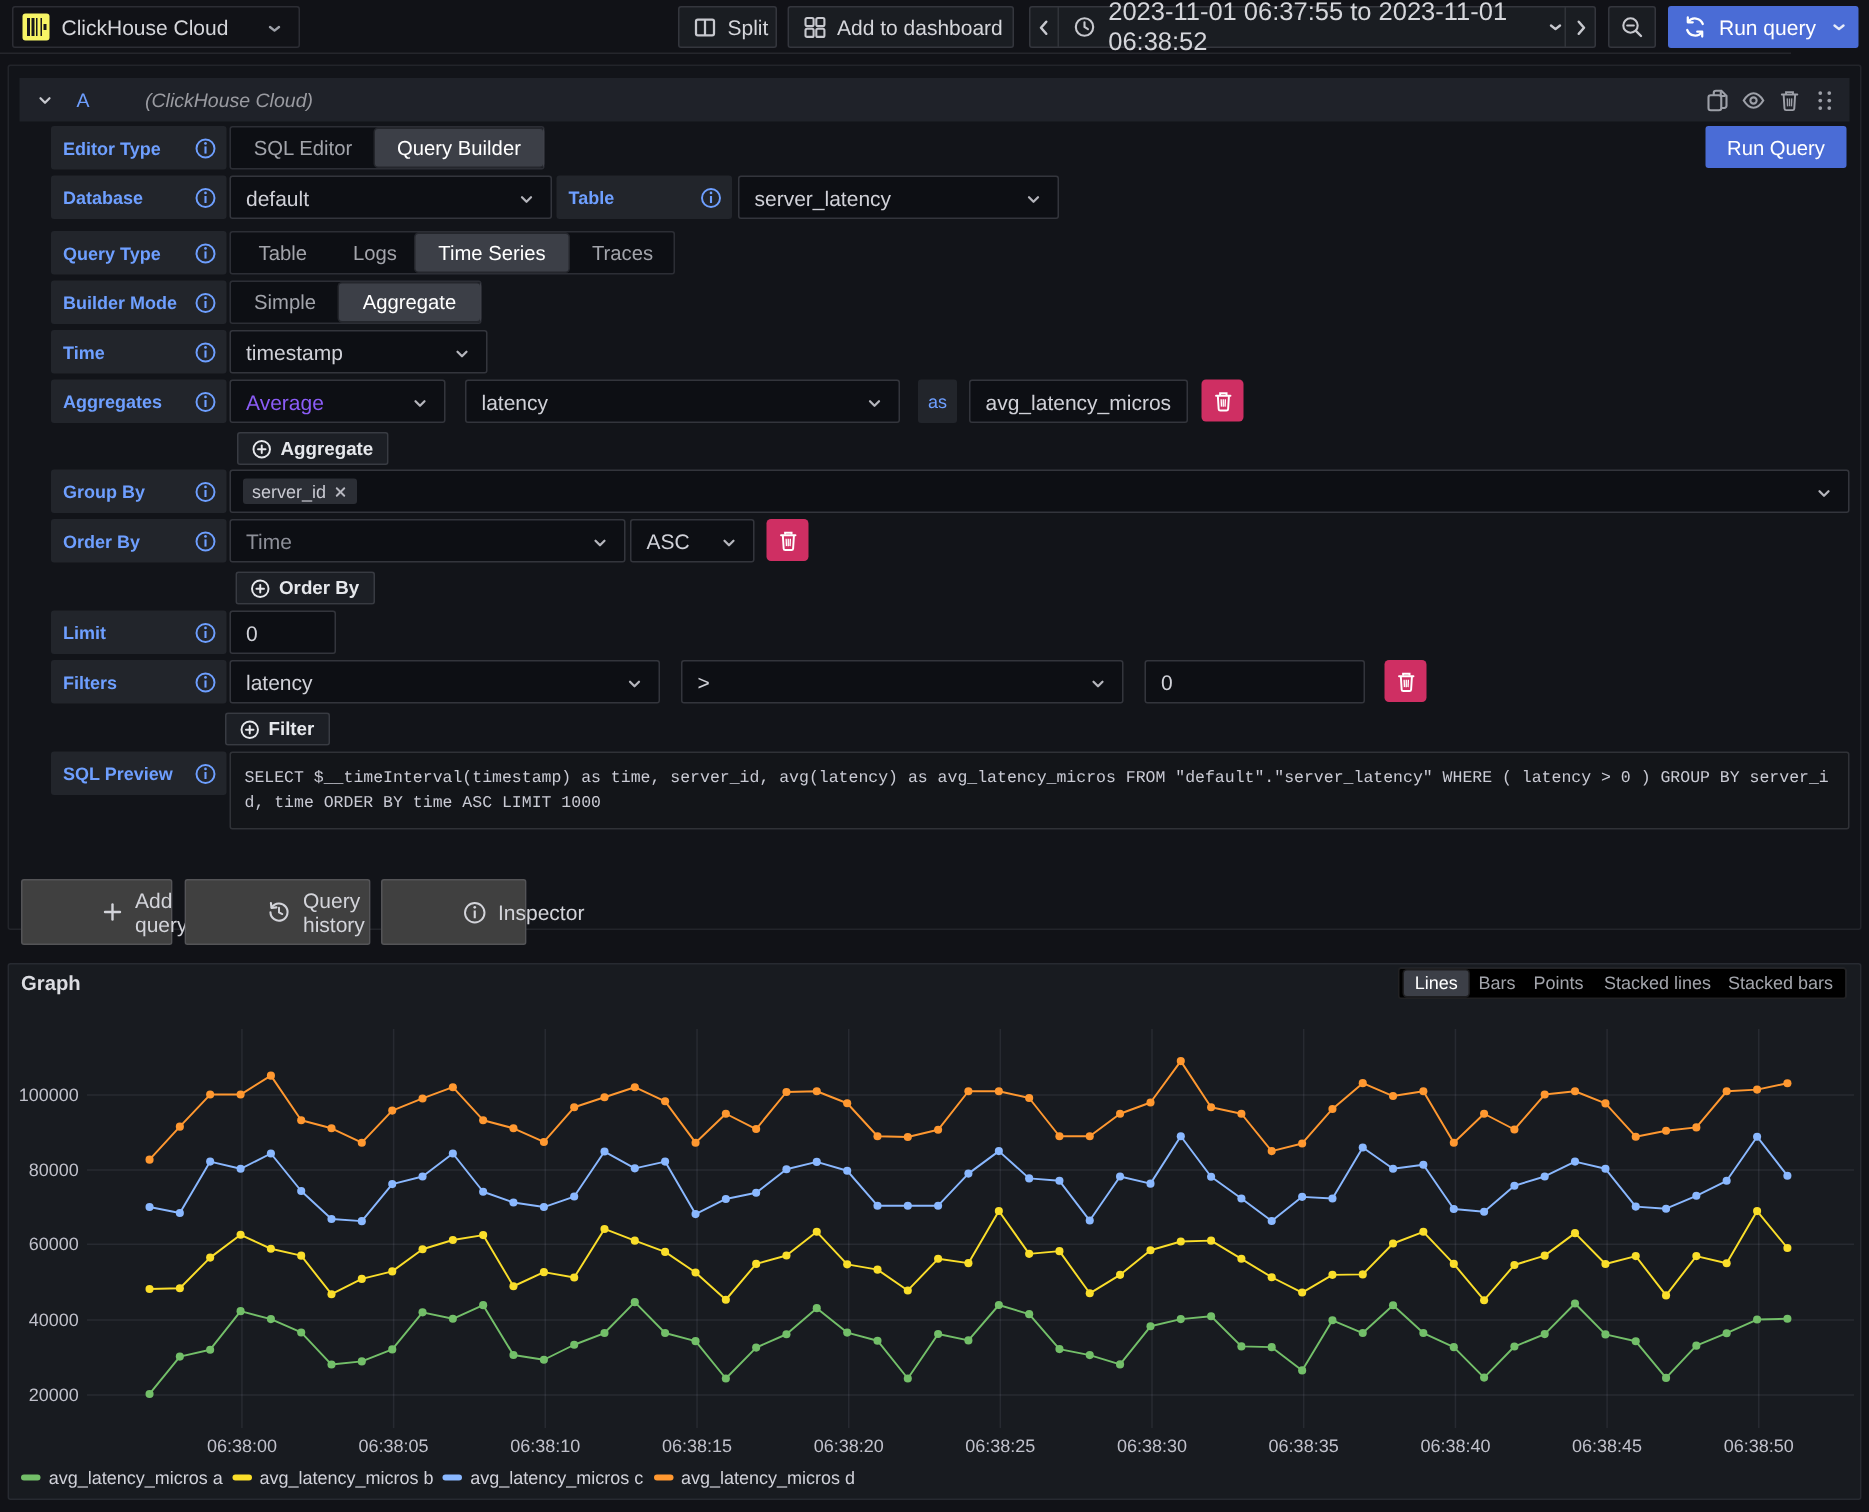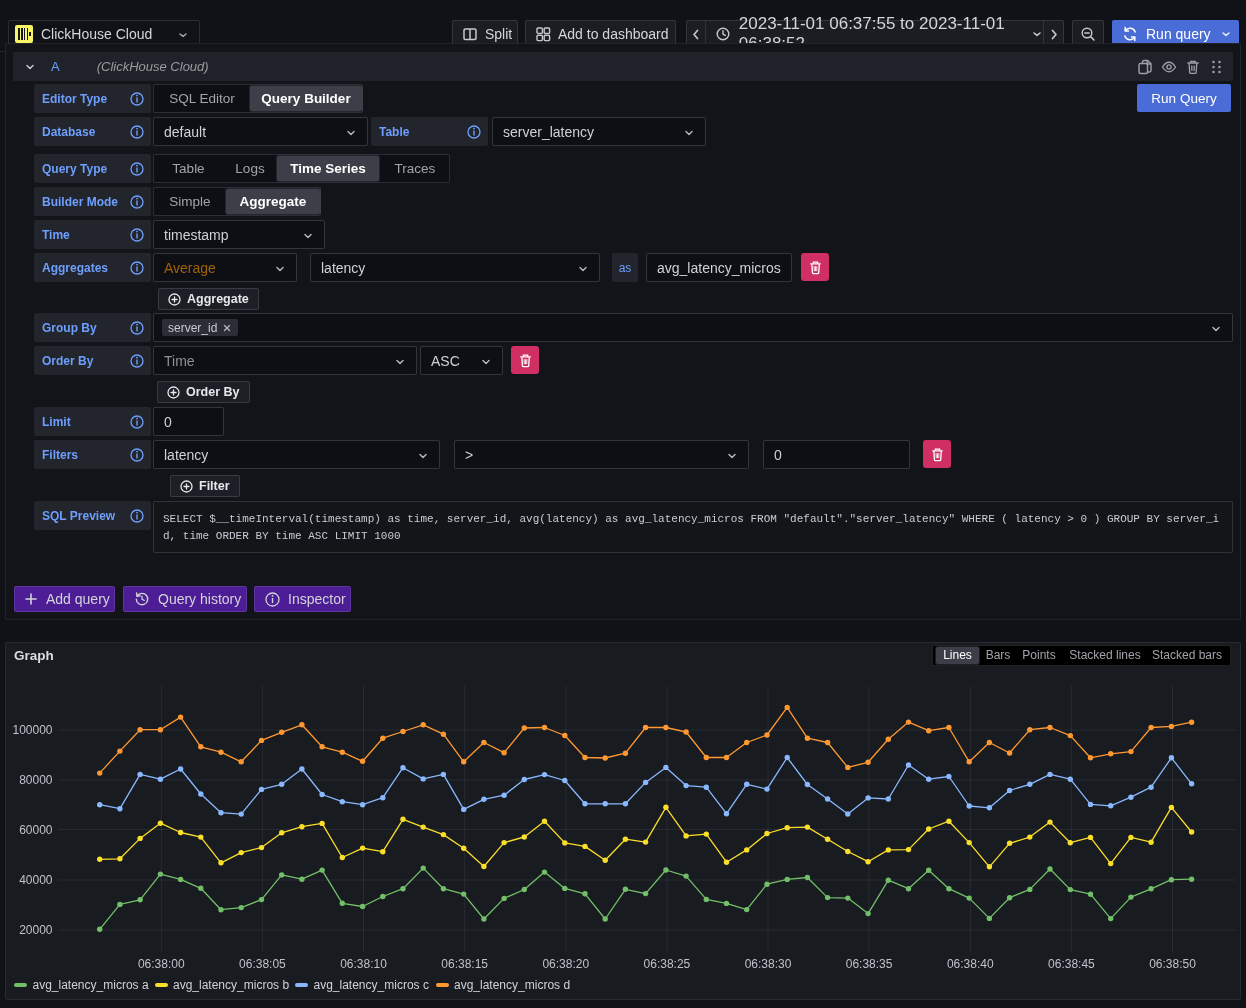--- a/index.html
+++ b/index.html
@@ -1,37 +1,37 @@
 <!DOCTYPE html>
 <html><head><meta charset="utf-8"><title>Explore</title>
 <style>
 *{margin:0;padding:0;box-sizing:border-box;}
 html,body{width:1246px;height:1008px;background:#111217;font-family:"Liberation Sans",sans-serif;color:#ccccdc;overflow:hidden;position:relative;}
-.nav{position:absolute;left:0;top:16px;width:1194px;height:36px;border-bottom:1px solid rgba(204,204,220,0.11);}
+.nav{position:absolute;left:0;top:0;width:1194px;height:36px;border-bottom:1px solid rgba(204,204,220,0.11);}
 .navbtn{position:absolute;top:4px;height:28px;background:#1a1d22;border:1px solid rgba(204,204,220,0.15);border-radius:2px;display:flex;align-items:center;color:#d5d6db;font-size:14px;font-weight:500;}
 .dsbox{position:absolute;left:8px;top:4px;width:192px;height:28px;border:1px solid rgba(204,204,220,0.15);border-radius:2px;display:flex;align-items:center;color:#d5d6db;font-size:14px;}
 .chlogo{width:18px;height:18px;background:#f7f566;border-radius:2px;margin-left:6px;position:relative;}
 .chlogo i{position:absolute;top:3px;bottom:3px;width:1.7px;background:#17181c;}
 .qc{position:absolute;left:5px;top:43px;width:1236px;height:577px;background:#121419;border:1px solid rgba(204,204,220,0.09);border-radius:2px;}
 .qhead{position:absolute;left:7px;top:8px;width:1220px;height:29px;background:#1f2229;display:flex;align-items:center;}
 .lbl{position:absolute;left:28px;width:117px;height:29px;background:#22252b;border-radius:2px;color:#6e9fff;font-size:12px;font-weight:600;display:flex;align-items:center;padding-left:8px;}
 .lbl .info{position:absolute;right:7px;top:7.5px;}
 .sel{position:absolute;height:29px;background:#0d0f14;border:1px solid rgba(204,204,220,0.20);border-radius:2px;color:#d0d1d8;font-size:14px;display:flex;align-items:center;padding-left:10px;}
 .sel .caret{position:absolute;right:9px;top:7.5px;}
 .radio{position:absolute;height:29px;background:#0d0f14;border:1px solid rgba(204,204,220,0.17);border-radius:2px;}
 .radio span{position:absolute;top:1px;height:25px;line-height:25px;text-align:center;font-size:13.5px;color:#a2a4ab;}
-.radio span.on{background:#3c3f47;border-radius:2px;color:#fff;font-weight:700;box-shadow:0 0 0 1px rgba(204,204,220,0.12);}
+.radio span.on{background:#3c3f47;border-radius:2px;color:#fff;font-weight:400;box-shadow:0 0 0 1px rgba(204,204,220,0.12);}
 .addbtn{position:absolute;height:22px;background:#1c1f25;border:1px solid rgba(204,204,220,0.16);border-radius:2px;display:flex;align-items:center;color:#e6e8ec;font-size:12.5px;font-weight:700;padding:0 9px;}
 .addbtn svg{margin-right:6px;}
 .del{position:absolute;width:28px;height:28px;background:#cf2f63;border-radius:3px;display:flex;align-items:center;justify-content:center;}
 .asbox{position:absolute;width:26px;height:29px;background:#22252b;border-radius:2px;color:#6e9fff;font-size:12px;font-weight:500;display:flex;align-items:center;justify-content:center;}
 .input{position:absolute;height:29px;background:#0d0f14;border:1px solid rgba(204,204,220,0.20);border-radius:2px;color:#d0d1d8;font-size:14px;display:flex;align-items:center;padding-left:10px;}
 .chip{height:17px;background:#2b2e35;border-radius:2px;color:#c9cad2;font-size:12px;display:flex;align-items:center;padding:0 6px;margin-left:-2px;}
 .sqlbox{position:absolute;background:#131519;border:1px solid rgba(204,204,220,0.16);border-radius:2px;font-family:"Liberation Mono",monospace;font-size:11px;color:#c9cad4;padding:9px 4px 0 9px;line-height:17px;white-space:pre;}
-.botbtn{position:absolute;top:542px;height:26px;background:#4c1d95;border:1px solid rgba(204,204,220,0.15);border-radius:2px;display:flex;align-items:center;color:#d3d4da;font-size:14px;font-weight:500;}
+.botbtn{position:absolute;top:542px;height:44px;background:#404040;border:1px solid rgba(204,204,220,0.15);border-radius:2px;display:flex;align-items:center;color:#d3d4da;font-size:14px;font-weight:500;padding-left:44px;}
 .panel{position:absolute;left:5px;top:642px;width:1236px;height:358px;background:#181b20;border:1px solid rgba(204,204,220,0.09);border-radius:2px;}
 .ptitle{position:absolute;left:8px;top:5px;font-size:13.5px;font-weight:700;color:#dbdce1;}
 .minir{position:absolute;left:926px;top:2px;height:21px;background:#000000;border:1px solid rgba(204,204,220,0.16);border-radius:2px;}
 .minir span{position:absolute;top:1px;height:17px;line-height:17px;text-align:center;font-size:12px;color:#a2a4ab;}
 .minir span.on{background:#3c3f47;border-radius:2px;color:#fff;box-shadow:0 0 0 1px rgba(204,204,220,0.14);}
 .chartsvg{position:absolute;left:0;top:0;}
 .leg{position:absolute;font-size:12px;color:#d0d1d9;}
 .legsw{position:absolute;width:13px;height:4px;border-radius:2px;}
 svg.ic{display:block;}
 </style></head><body>
@@ -228,21 +228,21 @@
           <polyline points="4,5.5 7,8.5 10,5.5" fill="none" stroke="#b4b5bc" stroke-width="1.5" stroke-linecap="round" stroke-linejoin="round"></polyline>
         </svg>
       </span></div>
     <div class="lbl" style="left:28px;top:209px;width:117px;">Aggregates<span class="info">
         <svg class="ic" width="14" height="14" viewBox="0 0 14 14">
           <circle cx="7.0" cy="7.0" r="6.0" fill="none" stroke="#6e9fff" stroke-width="1.3"></circle>
           <line x1="7.0" y1="5.6" x2="7.0" y2="10.4" stroke="#6e9fff" stroke-width="1.4"></line>
           <circle cx="7.0" cy="3.6" r="0.9" fill="#6e9fff"></circle>
         </svg>
       </span></div>
-    <div class="sel" style="left:147px;top:209px;width:144px;color:#a16207;">Average<span class="caret">
+    <div class="sel" style="left:147px;top:209px;width:144px;color:#8b5cf6;">Average<span class="caret">
         <svg class="ic" width="14" height="14" viewBox="0 0 14 14">
           <polyline points="4,5.5 7,8.5 10,5.5" fill="none" stroke="#b4b5bc" stroke-width="1.5" stroke-linecap="round" stroke-linejoin="round"></polyline>
         </svg>
       </span></div>
     <div class="sel" style="left:304px;top:209px;width:290px;color:#d0d1d8;">latency<span class="caret">
         <svg class="ic" width="14" height="14" viewBox="0 0 14 14">
           <polyline points="4,5.5 7,8.5 10,5.5" fill="none" stroke="#b4b5bc" stroke-width="1.5" stroke-linecap="round" stroke-linejoin="round"></polyline>
         </svg>
       </span></div>
     <div class="asbox" style="left:606px;top:209px;">as</div>
@@ -343,21 +343,21 @@
     <div class="del" style="left:917px;top:396px;">
       <svg class="ic" width="15" height="15" viewBox="0 0 15 15">
         <path d="M 2.7 3.8 h 9.6" stroke="#fff" stroke-width="1.3" stroke-linecap="round"></path>
         <path d="M 5.4 3.4 v -1.2 h 4.3 v 1.2" fill="none" stroke="#fff" stroke-width="1.3"></path>
         <path d="M 3.9 4.1 l 0.54 8.6 a 1.1 1.1 0 0 0 1.1 1.0 h 4.1 a 1.1 1.1 0 0 0 1.1 -1.0 l 0.54 -8.6" fill="none" stroke="#fff" stroke-width="1.3"></path>
         <line x1="6.1" y1="6.2" x2="6.3" y2="11.1" stroke="#fff" stroke-width="0.9"></line>
         <line x1="7.5" y1="6.2" x2="7.5" y2="11.1" stroke="#fff" stroke-width="0.9"></line>
         <line x1="8.9" y1="6.2" x2="8.7" y2="11.1" stroke="#fff" stroke-width="0.9"></line>
       </svg>
     </div>
-    <div class="addbtn" style="left:164px;top:431px;"><svg class="ic" width="13" height="13" viewBox="0 0 13 13">
+    <div class="addbtn" style="left:144px;top:431px;"><svg class="ic" width="13" height="13" viewBox="0 0 13 13">
         <circle cx="6.5" cy="6.5" r="5.5" fill="none" stroke="#e6e8ec" stroke-width="1.3"></circle>
         <line x1="6.5" y1="4" x2="6.5" y2="9" stroke="#e6e8ec" stroke-width="1.3" stroke-linecap="round"></line>
         <line x1="4" y1="6.5" x2="9" y2="6.5" stroke="#e6e8ec" stroke-width="1.3" stroke-linecap="round"></line>
       </svg>Filter</div>
     <div class="lbl" style="left:28px;top:457px;width:117px;">SQL Preview<span class="info">
         <svg class="ic" width="14" height="14" viewBox="0 0 14 14">
           <circle cx="7.0" cy="7.0" r="6.0" fill="none" stroke="#6e9fff" stroke-width="1.3"></circle>
           <line x1="7.0" y1="5.6" x2="7.0" y2="10.4" stroke="#6e9fff" stroke-width="1.4"></line>
           <circle cx="7.0" cy="3.6" r="0.9" fill="#6e9fff"></circle>
         </svg>

